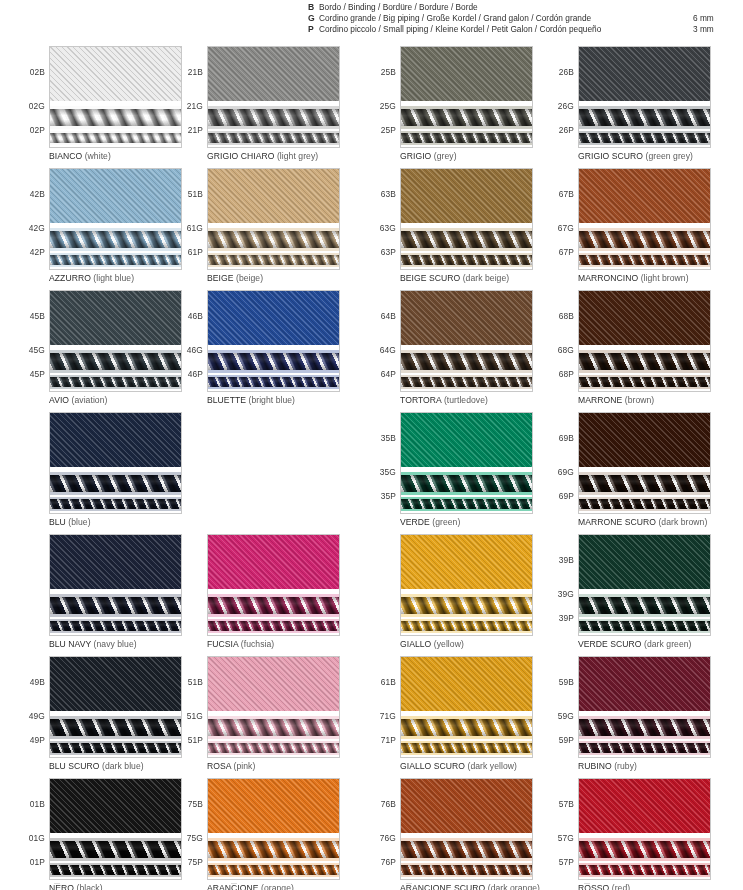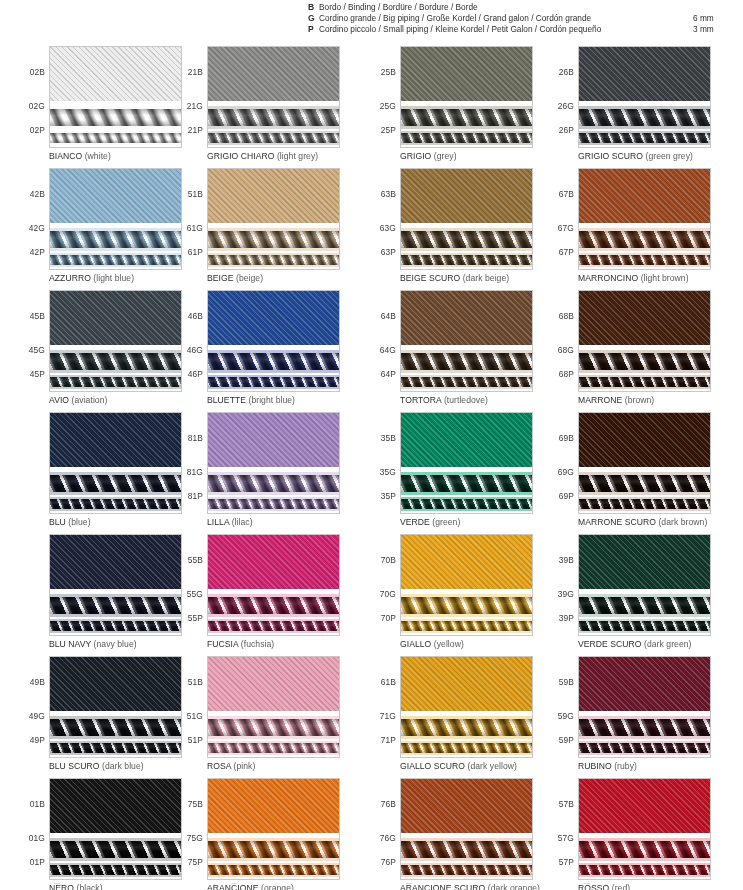--- a/index.html
+++ b/index.html
@@ -475,43 +475,20 @@
             <div class="cord-inner"></div>
             <div class="cord-shade"></div>
           </div>
           <div class="cord-p" style="background:#131a2c">
             <div class="cord-inner"></div>
             <div class="cord-shade"></div>
           </div>
         </div>
         <div class="cname"><span>BLU</span> <span class="en">(blue)</span></div>
       </div>
-      <div class="cell c1">
-        <div class="codes">
-          <div class="code b">81B</div>
-          <div class="code g">81G</div>
-          <div class="code p">81P</div>
-        </div>
-        <div class="swatch">
-          <div class="band" style="background:#a184bf">
-            <div class="weave"></div>
-          </div>
-          <div class="cord-halo" style="top:59px;height:23px;background:#e3dced"></div>
-          <div class="cord-halo" style="top:84px;height:14px;background:#e3dced"></div>
-          <div class="cord-g" style="background:#8f76ab">
-            <div class="cord-inner"></div>
-            <div class="cord-shade"></div>
-          </div>
-          <div class="cord-p" style="background:#8f76ab">
-            <div class="cord-inner"></div>
-            <div class="cord-shade"></div>
-          </div>
-        </div>
-        <div class="cname"><span>LILLA</span> <span class="en">(lilac)</span></div>
-      </div>
       <div class="cell c2">
         <div class="codes">
           <div class="code b">35B</div>
           <div class="code g">35G</div>
           <div class="code p">35P</div>
         </div>
         <div class="swatch">
           <div class="band" style="background:#00855c">
             <div class="weave"></div>
           </div>
@@ -565,48 +542,38 @@
             <div class="cord-shade"></div>
           </div>
           <div class="cord-p" style="background:#121729">
             <div class="cord-inner"></div>
             <div class="cord-shade"></div>
           </div>
         </div>
         <div class="cname"><span>BLU NAVY</span> <span class="en">(navy blue)</span></div>
       </div>
       <div class="cell c1">
-        <div class="codes">
-          <div class="code b">55B</div>
-          <div class="code g">55G</div>
-          <div class="code p">55P</div>
-        </div>
         <div class="swatch">
           <div class="band" style="background:#cf2470">
             <div class="weave"></div>
           </div>
           <div class="cord-halo" style="top:59px;height:23px;background:#f2c6da"></div>
           <div class="cord-halo" style="top:84px;height:14px;background:#f2c6da"></div>
           <div class="cord-g" style="background:#9f2256">
             <div class="cord-inner"></div>
             <div class="cord-shade"></div>
           </div>
           <div class="cord-p" style="background:#9f2256">
             <div class="cord-inner"></div>
             <div class="cord-shade"></div>
           </div>
         </div>
         <div class="cname"><span>FUCSIA</span> <span class="en">(fuchsia)</span></div>
       </div>
       <div class="cell c2">
-        <div class="codes">
-          <div class="code b">70B</div>
-          <div class="code g">70G</div>
-          <div class="code p">70P</div>
-        </div>
         <div class="swatch">
           <div class="band" style="background:#e5a41b">
             <div class="weave"></div>
           </div>
           <div class="cord-halo" style="top:59px;height:23px;background:#f9e7b8"></div>
           <div class="cord-halo" style="top:84px;height:14px;background:#f9e7b8"></div>
           <div class="cord-g" style="background:#e3a820">
             <div class="cord-inner"></div>
             <div class="cord-shade"></div>
           </div>

